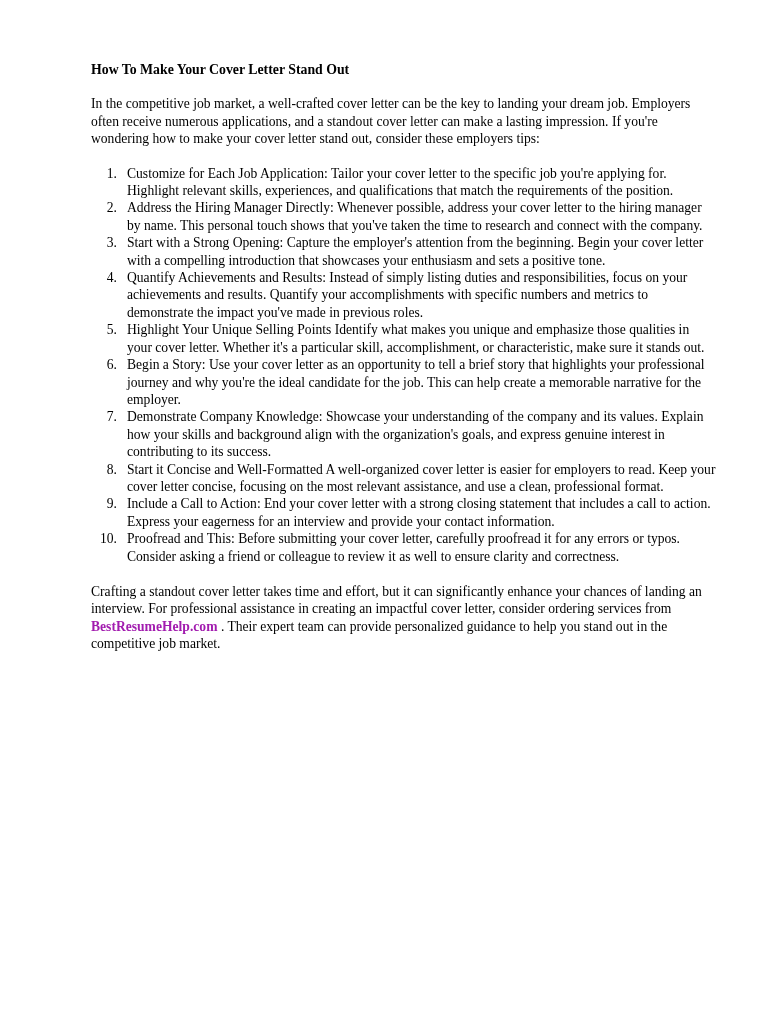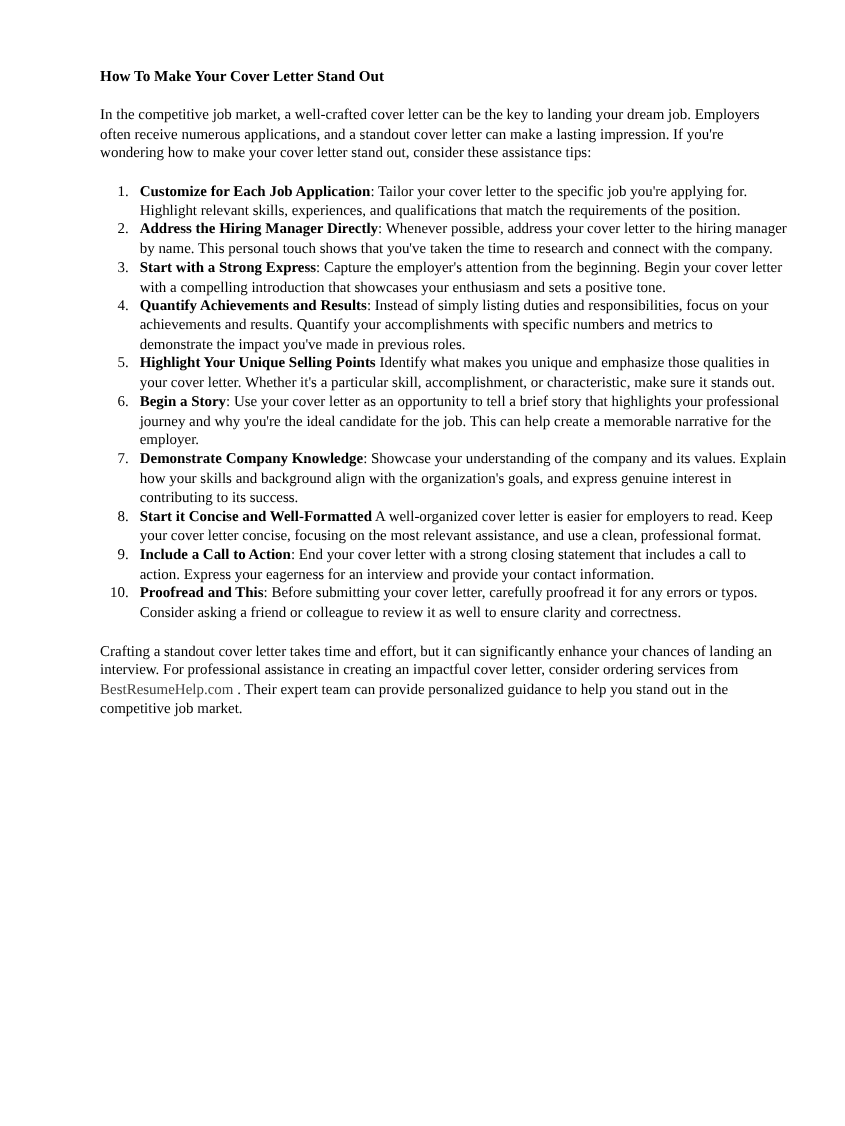--- a/index.html
+++ b/index.html
@@ -41,57 +41,57 @@
   }
   .tip-num {
     flex: 0 0 26px;
     text-align: right;
     padding-right: 10px;
   }
   .tip-text {
     flex: 1 1 auto;
   }
   .tip-title {
-    font-weight: bold;
+    font-weight: normal;
   }
   .closing {
     margin: 0;
   }
   .resume-link {
-    color: #404040;
-    font-weight: normal;
+    color: #a21caf;
+    font-weight: bold;
     cursor: pointer;
     text-decoration: none;
   }
 </style>
 </head>
 <body>
 
 <div class="page">
   <div class="content">
 
     <h1 class="doc-title">How To Make Your Cover Letter Stand Out</h1>
 
-    <p class="para">In the competitive job market, a well-crafted cover letter can be the key to landing your dream job. Employers often receive numerous applications, and a standout cover letter can make a lasting impression. If you're wondering how to make your cover letter stand out, consider these assistance tips:</p>
+    <p class="para">In the competitive job market, a well-crafted cover letter can be the key to landing your dream job. Employers often receive numerous applications, and a standout cover letter can make a lasting impression. If you're wondering how to make your cover letter stand out, consider these employers tips:</p>
 
     <div class="tips">
 
       <div class="tip">
         <span class="tip-num">1.</span>
         <span class="tip-text"><span class="tip-title">Customize for Each Job Application</span><span>: Tailor your cover letter to the specific job you're applying for. Highlight relevant skills, experiences, and qualifications that match the requirements of the position.</span></span>
       </div>
 
       <div class="tip">
         <span class="tip-num">2.</span>
         <span class="tip-text"><span class="tip-title">Address the Hiring Manager Directly</span><span>: Whenever possible, address your cover letter to the hiring manager by name. This personal touch shows that you've taken the time to research and connect with the company.</span></span>
       </div>
 
       <div class="tip">
         <span class="tip-num">3.</span>
-        <span class="tip-text"><span class="tip-title">Start with a Strong Express</span><span>: Capture the employer's attention from the beginning. Begin your cover letter with a compelling introduction that showcases your enthusiasm and sets a positive tone.</span></span>
+        <span class="tip-text"><span class="tip-title">Start with a Strong Opening</span><span>: Capture the employer's attention from the beginning. Begin your cover letter with a compelling introduction that showcases your enthusiasm and sets a positive tone.</span></span>
       </div>
 
       <div class="tip">
         <span class="tip-num">4.</span>
         <span class="tip-text"><span class="tip-title">Quantify Achievements and Results</span><span>: Instead of simply listing duties and responsibilities, focus on your achievements and results. Quantify your accomplishments with specific numbers and metrics to demonstrate the impact you've made in previous roles.</span></span>
       </div>
 
       <div class="tip">
         <span class="tip-num">5.</span>
         <span class="tip-text"><span class="tip-title">Highlight Your Unique Selling Points</span><span> Identify what makes you unique and emphasize those qualities in your cover letter. Whether it's a particular skill, accomplishment, or characteristic, make sure it stands out.</span></span>

